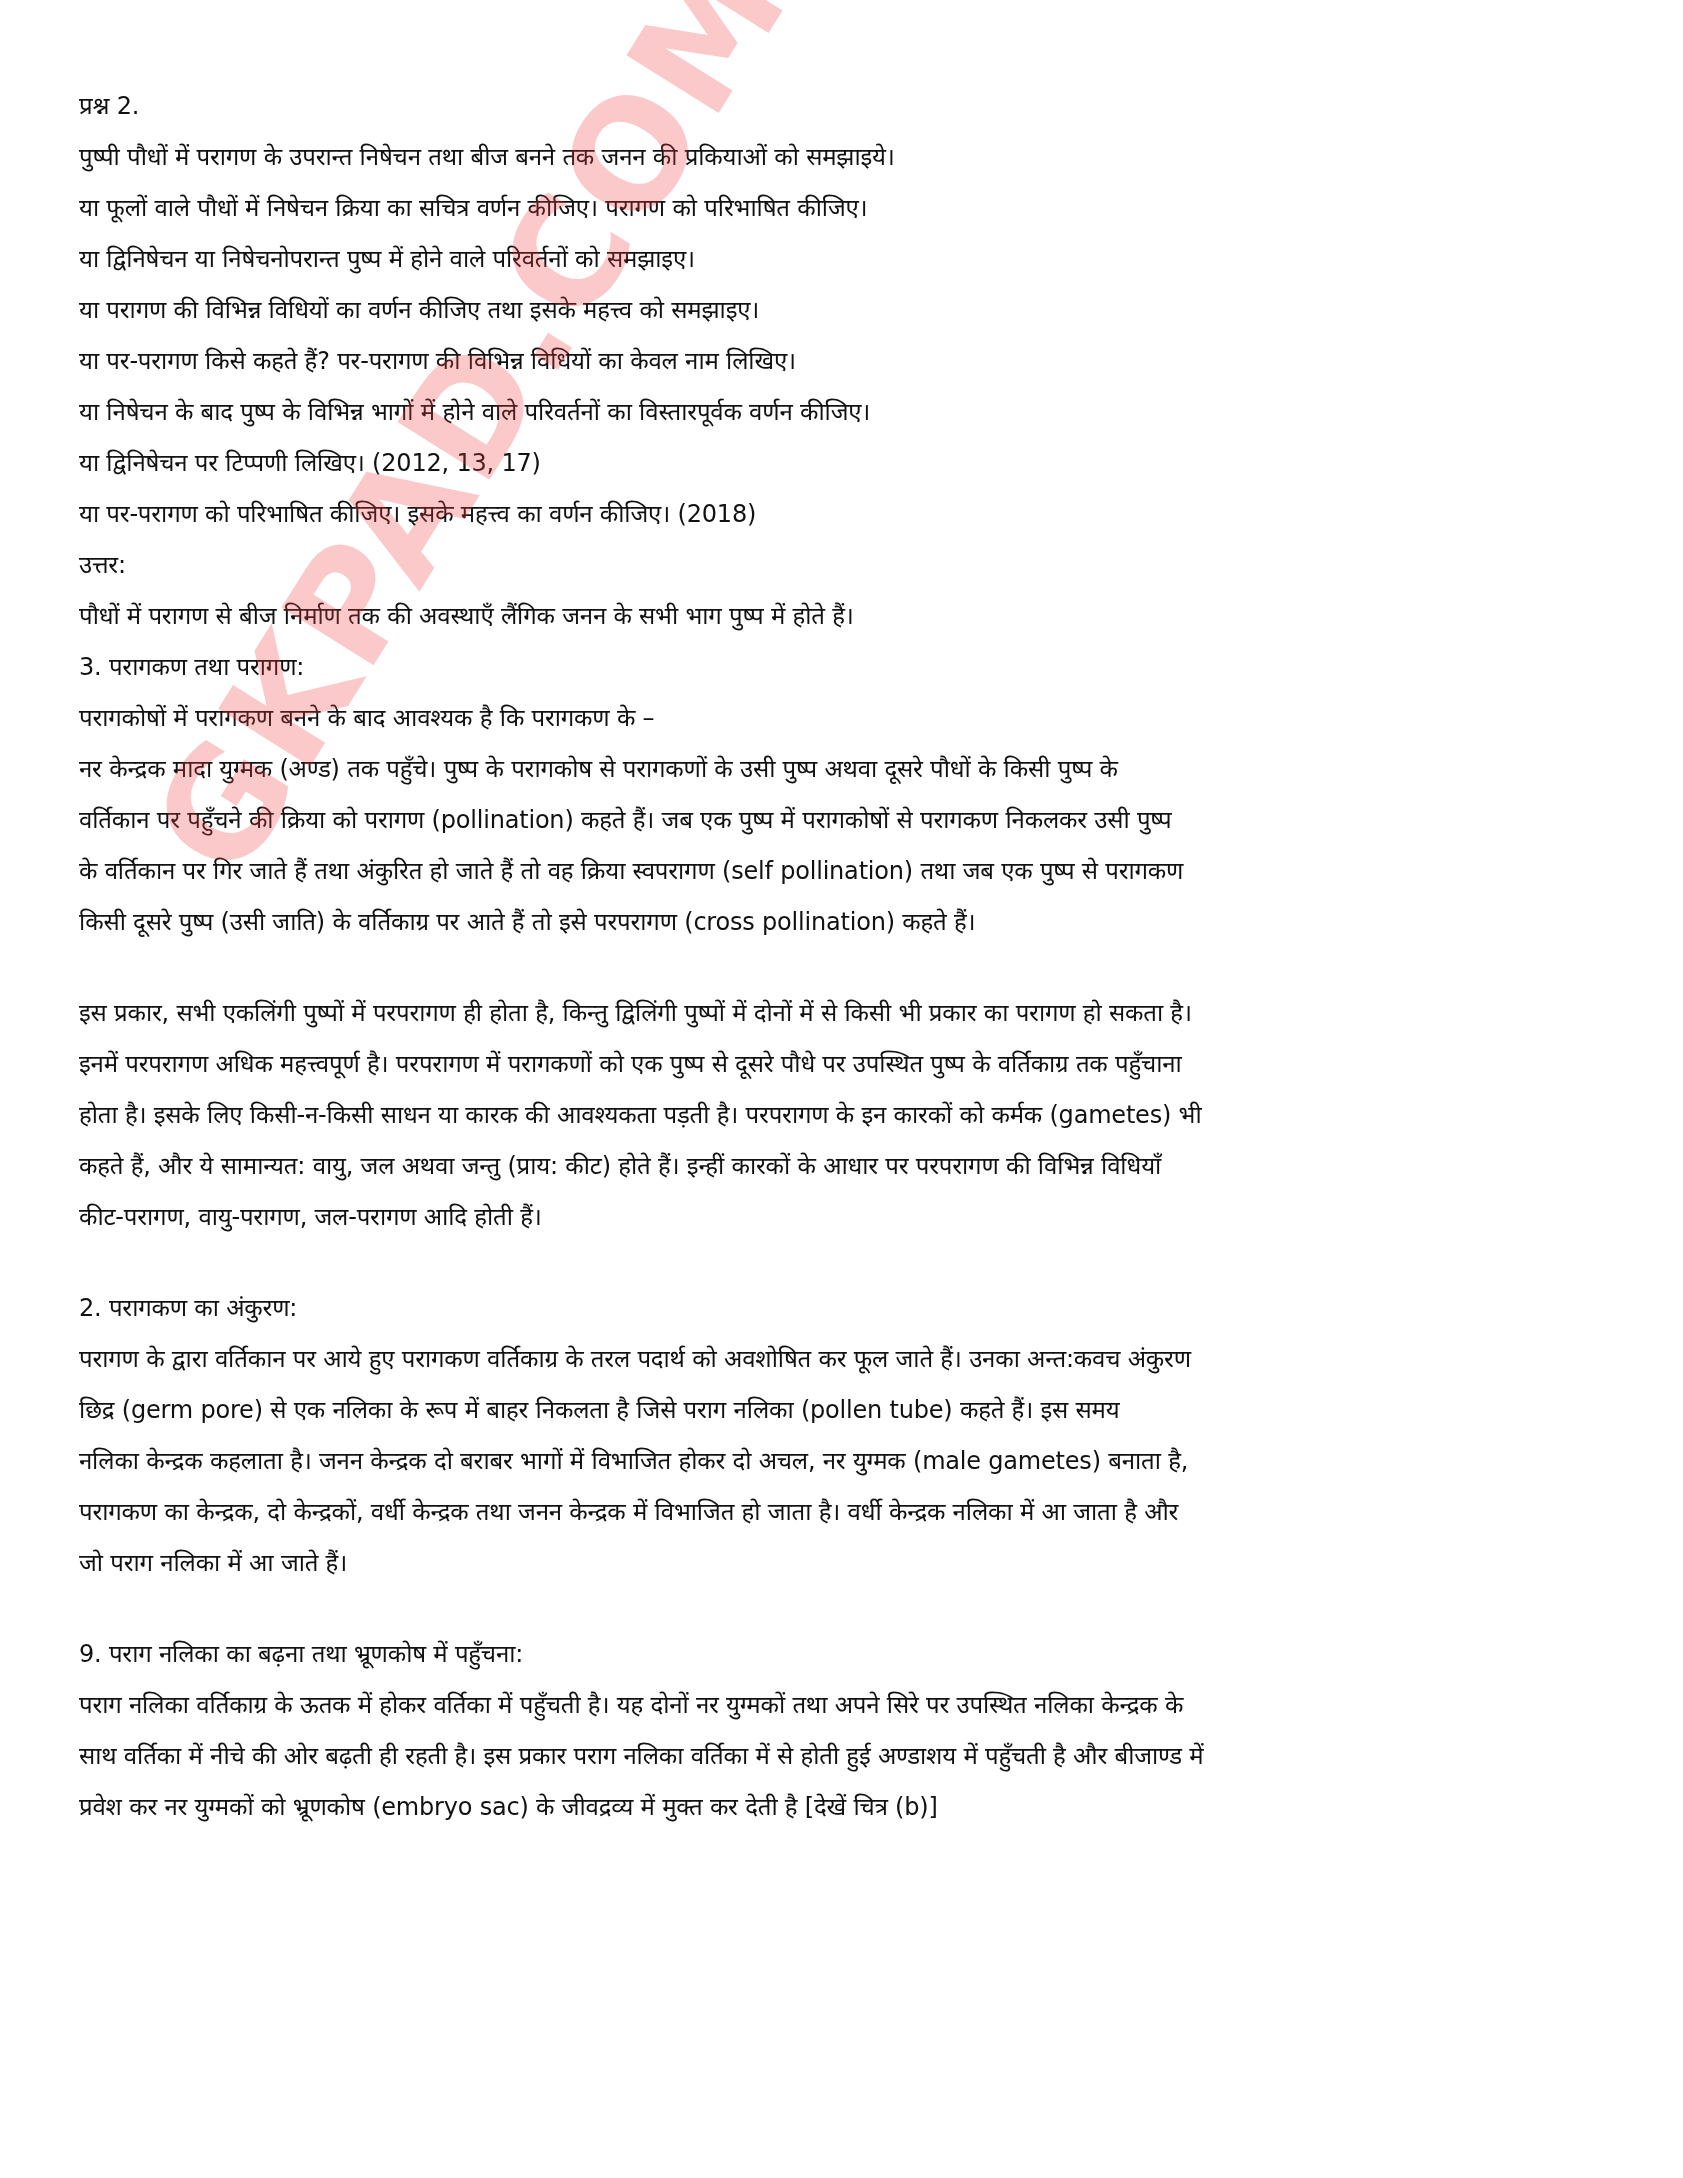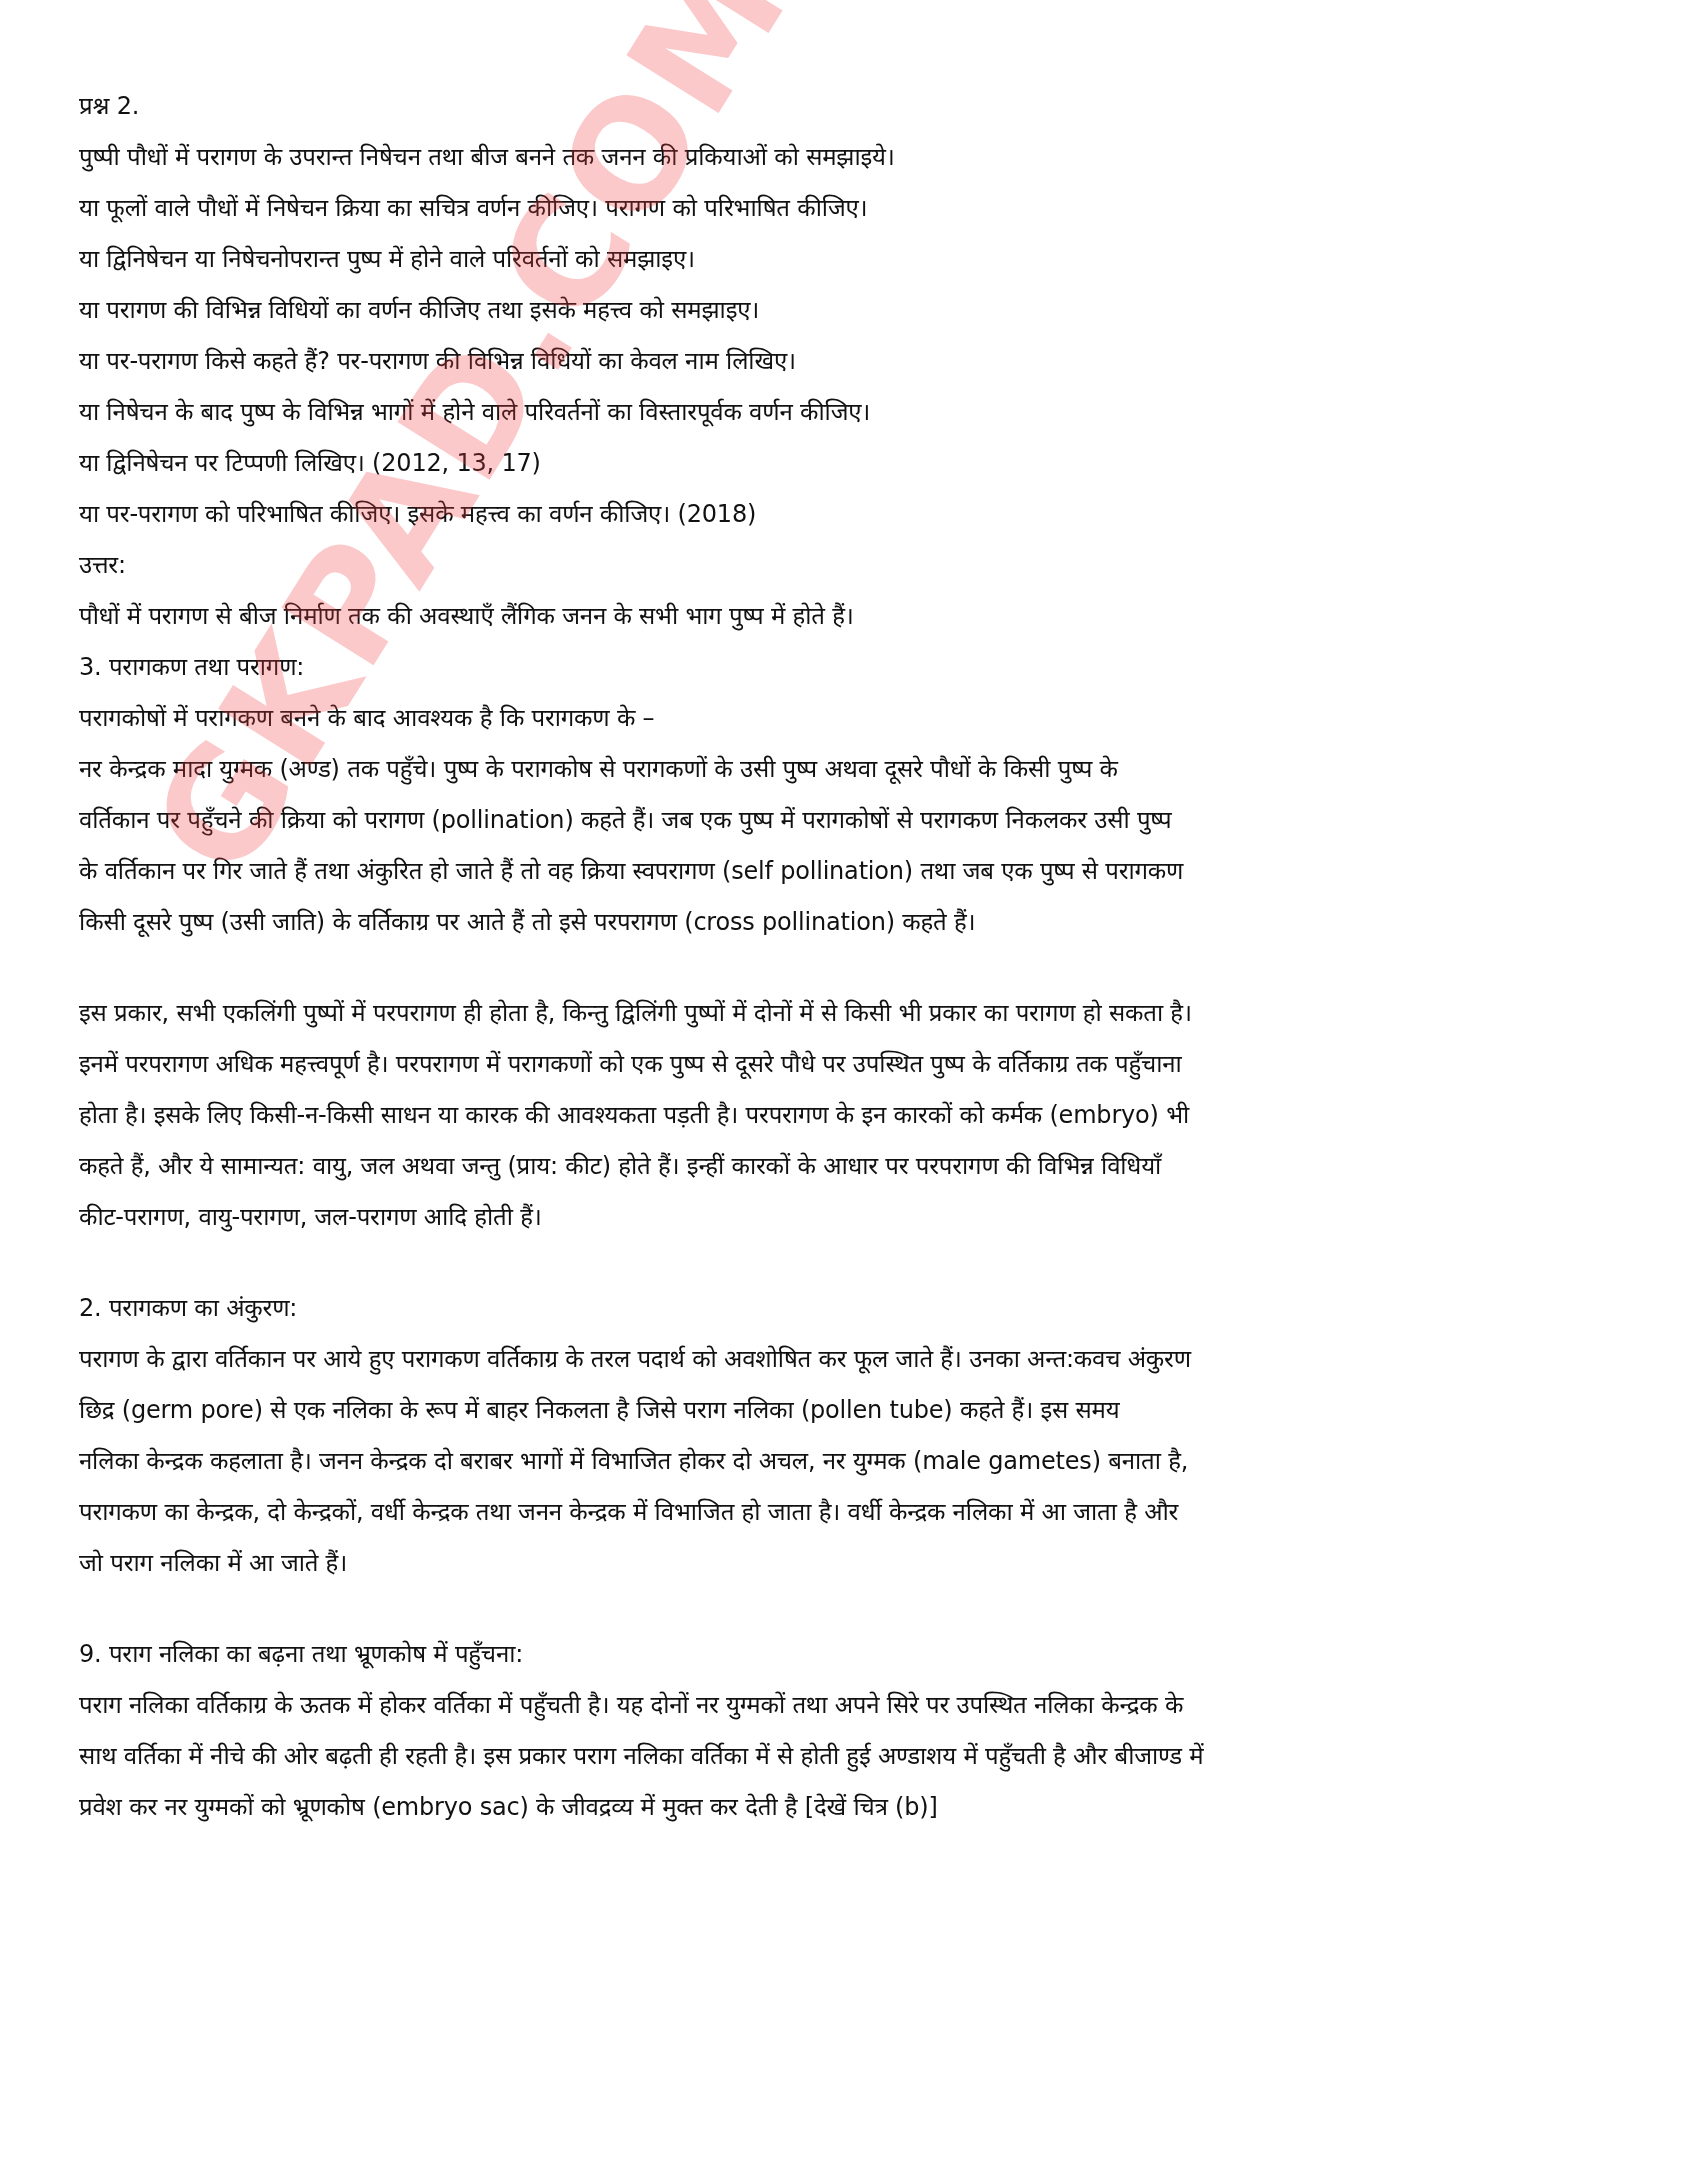--- a/index.html
+++ b/index.html
@@ -67,21 +67,21 @@
         <span class="line">परागकोषों में परागकण बनने के बाद आवश्यक है कि परागकण के –</span>
         <span class="line">नर केन्द्रक मादा युग्मक (अण्ड) तक पहुँचे। पुष्प के परागकोष से परागकणों के उसी पुष्प अथवा दूसरे पौधों के किसी पुष्प के</span>
         <span class="line">वर्तिकान पर पहुँचने की क्रिया को परागण (pollination) कहते हैं। जब एक पुष्प में परागकोषों से परागकण निकलकर उसी पुष्प</span>
         <span class="line">के वर्तिकान पर गिर जाते हैं तथा अंकुरित हो जाते हैं तो वह क्रिया स्वपरागण (self pollination) तथा जब एक पुष्प से परागकण</span>
         <span class="line">किसी दूसरे पुष्प (उसी जाति) के वर्तिकाग्र पर आते हैं तो इसे परपरागण (cross pollination) कहते हैं।</span>
       </div>
       <div class="gap-sm"></div>
       <div>
         <span class="line">इस प्रकार, सभी एकलिंगी पुष्पों में परपरागण ही होता है, किन्तु द्विलिंगी पुष्पों में दोनों में से किसी भी प्रकार का परागण हो सकता है।</span>
         <span class="line">इनमें परपरागण अधिक महत्त्वपूर्ण है। परपरागण में परागकणों को एक पुष्प से दूसरे पौधे पर उपस्थित पुष्प के वर्तिकाग्र तक पहुँचाना</span>
-        <span class="line">होता है। इसके लिए किसी-न-किसी साधन या कारक की आवश्यकता पड़ती है। परपरागण के इन कारकों को कर्मक (embryo) भी</span>
+        <span class="line">होता है। इसके लिए किसी-न-किसी साधन या कारक की आवश्यकता पड़ती है। परपरागण के इन कारकों को कर्मक (gametes) भी</span>
         <span class="line">कहते हैं, और ये सामान्यत: वायु, जल अथवा जन्तु (प्राय: कीट) होते हैं। इन्हीं कारकों के आधार पर परपरागण की विभिन्न विधियाँ</span>
         <span class="line">कीट-परागण, वायु-परागण, जल-परागण आदि होती हैं।</span>
       </div>
     </div>
 
     <div class="gap-sm"></div>
 
     <div>
       <span class="line">2. परागकण का अंकुरण:</span>
       <div>

